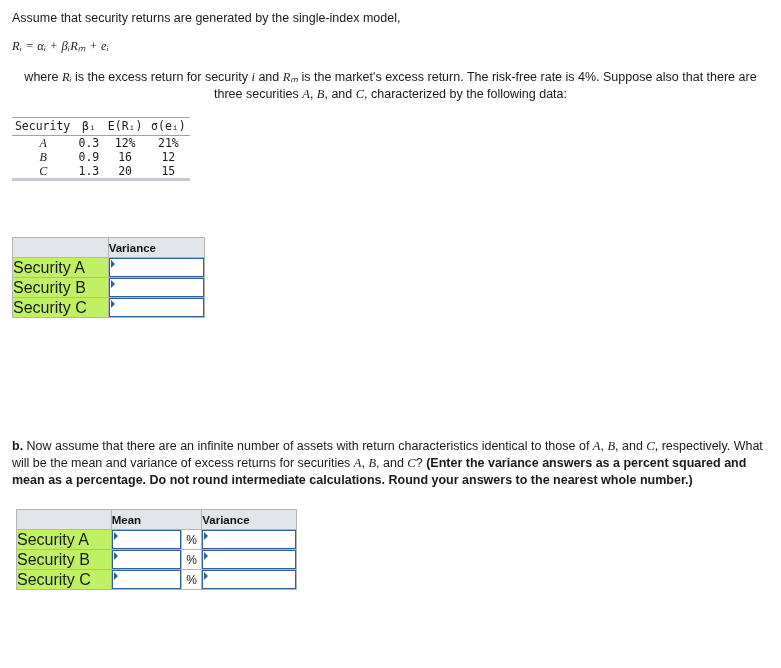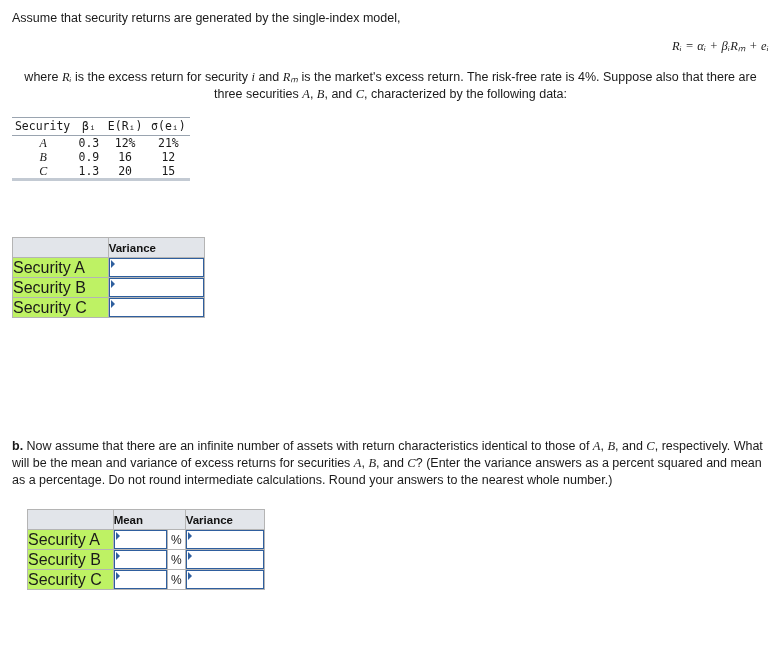--- a/index.html
+++ b/index.html
@@ -27,21 +27,20 @@
     font-size: 12.5px;
   }
   .gap-sm { height: 11px; }
   .gap-md { height: 14px; }
 
   .formula {
     font-family: "Liberation Serif", serif;
     font-style: italic;
     font-size: 13.5px;
     letter-spacing: 0.2px;
-    text-align: right;
   }
   .mono-ital {
     font-family: "Liberation Serif", serif;
     font-style: italic;
   }
   .bold { font-weight: bold; }
 
   
   .data-table-wrap {
     width: 178px;
@@ -131,21 +130,21 @@
     border-top: 4px solid transparent;
     border-bottom: 4px solid transparent;
   }
   .pct-cell {
     text-align: center;
     font-size: 12px;
     background: #ffffff;
     width: 18px;
   }
   .callout {
-    font-weight: normal;
+    font-weight: bold;
     text-align: right;
   }
 </style>
 </head>
 <body>
 
 <div class="page">
 
   <p class="para">Assume that security returns are generated by the single-index model,</p>
 
@@ -227,21 +226,21 @@
     </table>
 
   <div style="height:120px;"></div>
 
   <p class="para" style="max-width:770px;">
     <span class="bold">b.</span><span> Now assume that there are an infinite number of assets with return characteristics identical to those of </span><span class="mono-ital">A</span><span>, </span><span class="mono-ital">B</span><span>, and </span><span class="mono-ital">C</span><span>, respectively. What will be the mean and variance of excess returns for securities </span><span class="mono-ital">A</span><span>, </span><span class="mono-ital">B</span><span>, and </span><span class="mono-ital">C</span><span>? </span><span class="callout">(Enter the variance answers as a percent squared and mean as a percentage. Do not round intermediate calculations. Round your answers to the nearest whole number.)</span>
   </p>
 
   <div style="height:20px;"></div>
 
-  <table class="answer" style="margin-left:15px; width:238px;">
+  <table class="answer" style="margin-left:4px; width:281px;">
     <tbody>
         <tr>
       <td class="hdr-blank" style="width:88px;"></td>
       <td class="hdr-cell" colspan="2" style="width:83px;">Mean</td>
       <td class="hdr-cell" style="width:88px;">Variance</td>
     </tr>
     <tr>
       <td class="label-cell">Security A</td>
       <td class="input-cell" style="width:65px;">
         <span class="inp"></span>

